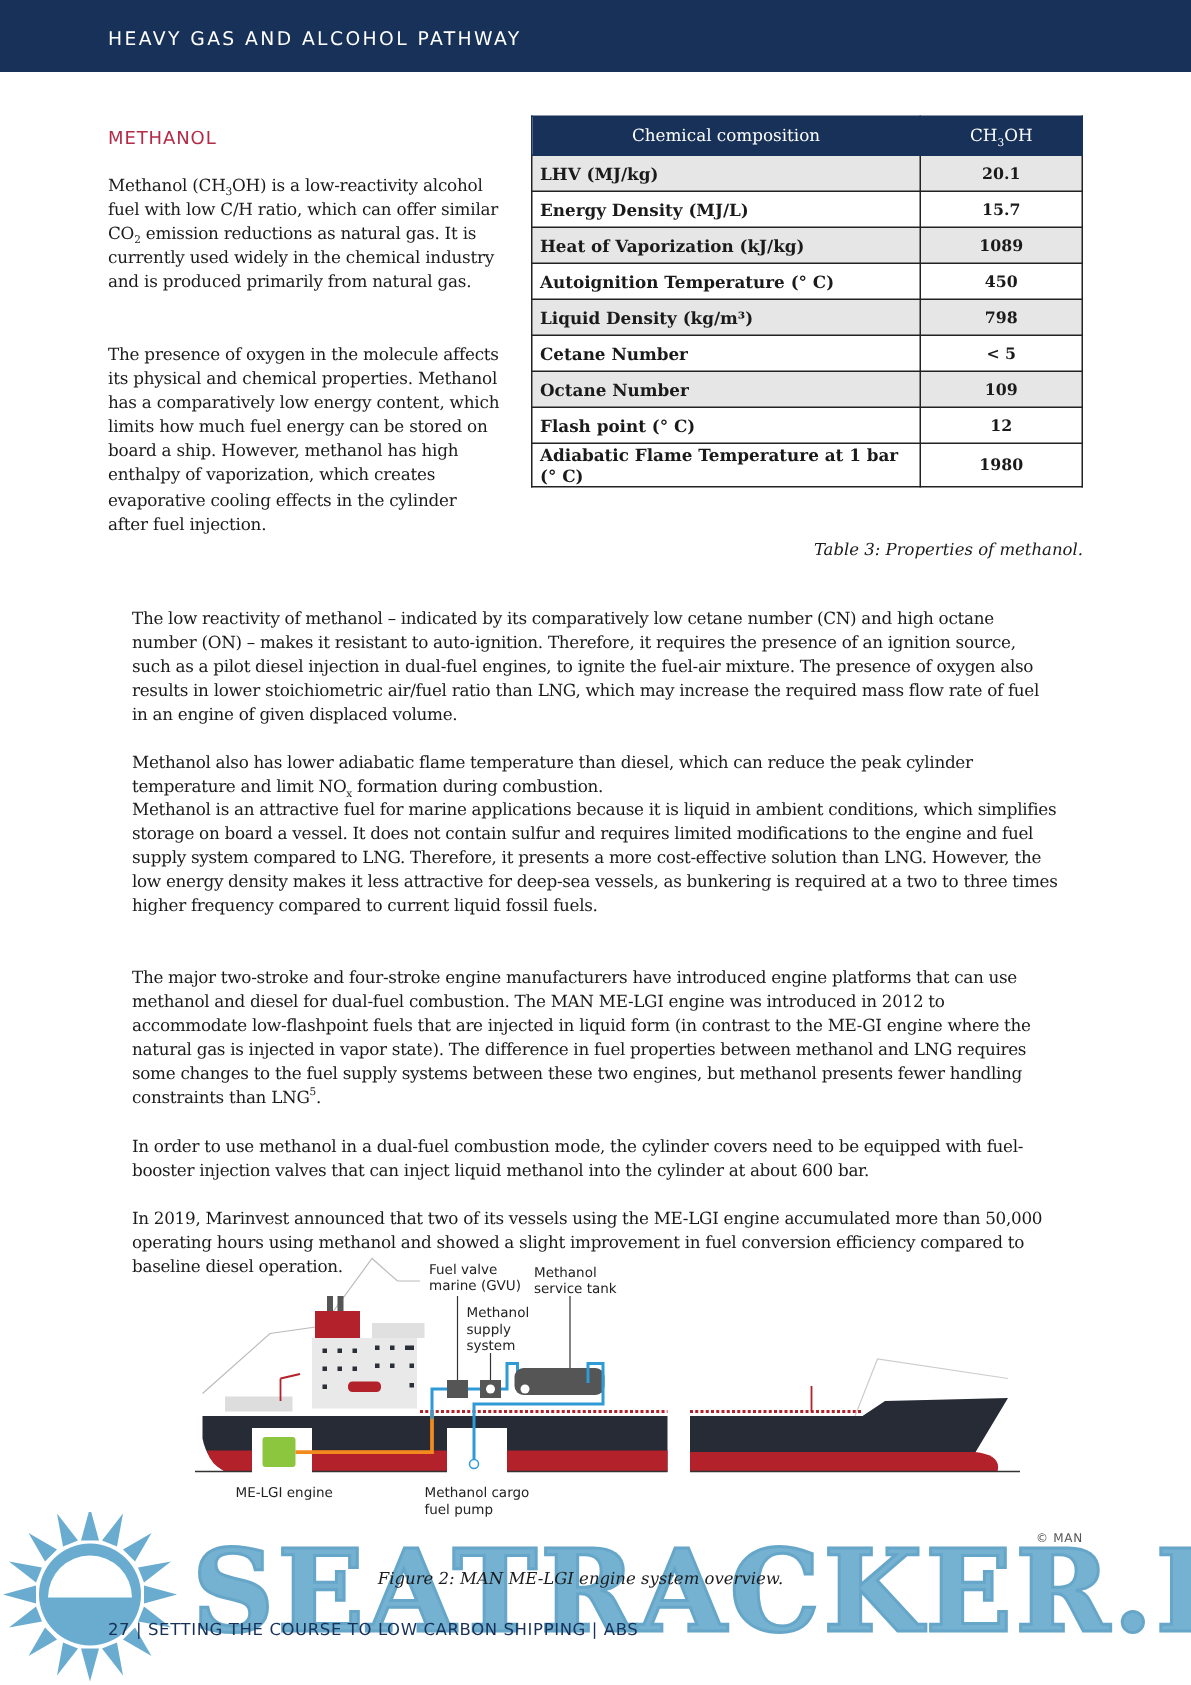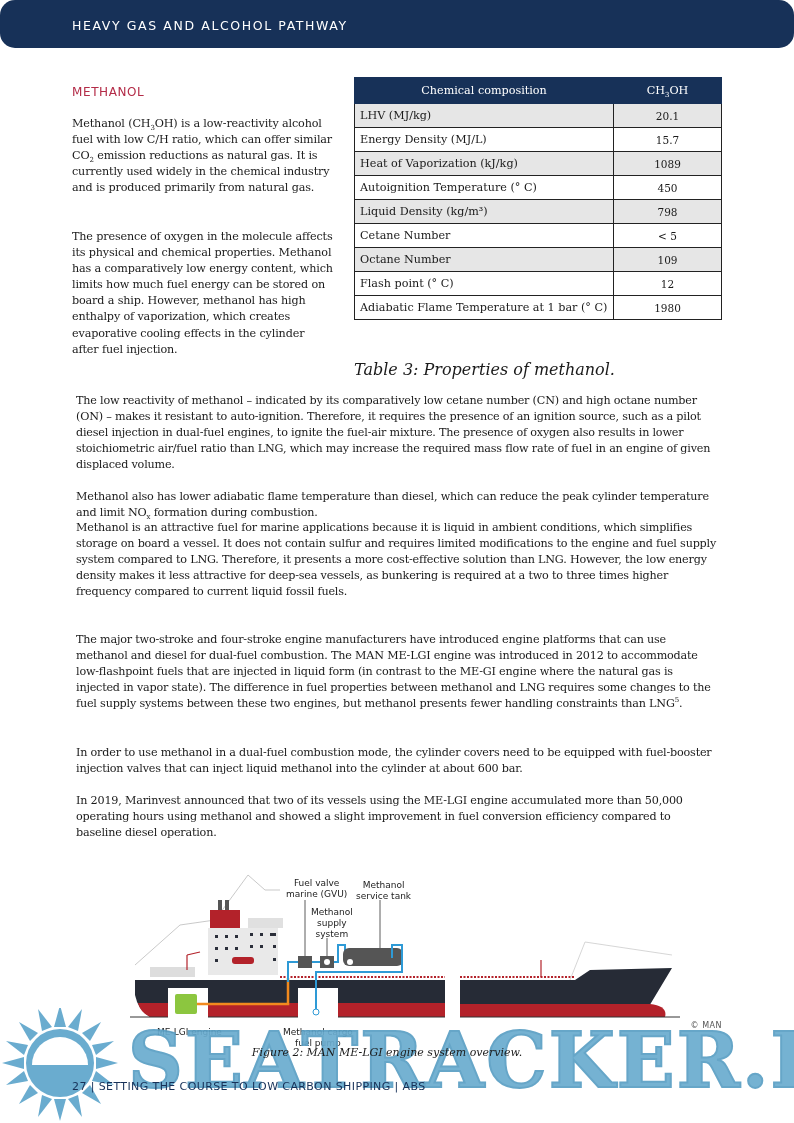--- a/index.html
+++ b/index.html
@@ -1,39 +1,39 @@
 <!DOCTYPE html>
 <html><head>
 <meta charset="utf-8">
 <style>
   html, body { margin: 0; padding: 0; background: #ffffff; }
   body { width: 794px; height: 1123px; position: relative; overflow: hidden;
          font-family: "DejaVu Serif", "Liberation Serif", serif; color: #1a1a1a; }
-  .header-bar { position: absolute; left: 0; top: 0; width: 794px; height: 48px; background: #173158; border-radius: 15px; }
+  .header-bar { position: absolute; left: 0; top: 0; width: 794px; height: 48px; background: #173158; }
   .header-title { position: absolute; left: 72px; top: 18px; color: #ffffff;
                   font-family: "DejaVu Sans", "Liberation Sans", sans-serif; font-size: 12.5px; letter-spacing: 1.6px; }
   .section-title { position: absolute; left: 72px; top: 85px; color: #b32b47;
                    font-family: "DejaVu Sans", "Liberation Sans", sans-serif; font-size: 12px; letter-spacing: 0.6px; }
   .intro { position: absolute; left: 72px; width: 262px; font-size: 11.2px; line-height: 16.1px; letter-spacing: -0.15px; }
   .intro p { margin: 0; }
   .full { position: absolute; left: 72px; width: 650px; font-size: 11.2px; line-height: 16.1px; letter-spacing: -0.2px; }
-  .full p { margin: 4px; }
+  .full p { margin: 16px; }
   sub, sup { font-size: 7px; line-height: 0; }
 
   table.props { position: absolute; left: 354px; top: 77px; width: 368px; border-collapse: collapse;
                 font-size: 11.2px; padding-left: 16px; }
   table.props th { background: #173158; color: #ffffff; font-weight: normal; height: 23px; border: 1px solid #173158; }
-  table.props td { height: 23px; border: 1px solid #222; padding: 0 5px; }
+  table.props td { height: 23px; border: 1px solid #222; padding: 0 5px; font-weight: bold; }
   table.props th.c1 { width: 256px; }
   table.props td.v { text-align: center; font-size: 10.5px; }
   table.props tr.shade td { background: #e6e6e6; }
-  .table-caption { position: absolute; left: 354px; width: 368px; top: 360px; text-align: left;
-                   font-style: italic; font-size: 16px; }
-
-  .figure { position: absolute; left: 130px; top: 870px; width: 600px; height: 180px; text-align: center; }
+  .table-caption { position: absolute; left: 354px; width: 368px; top: 360px; text-align: right;
+                   font-style: italic; font-size: 11px; }
+
+  .figure { position: absolute; left: 130px; top: 834px; width: 600px; height: 180px; }
   .fig-label { position: absolute; font-family: "DejaVu Sans", "Liberation Sans", sans-serif; font-size: 9px;
                color: #222; line-height: 11px; }
   .credit { position: absolute; right: 72px; top: 1021px; font-family: "DejaVu Sans", "Liberation Sans", sans-serif;
             font-size: 8px; color: #555; letter-spacing: 0.5px; }
   .fig-caption { position: absolute; left: 0; width: 774px; top: 1046px; text-align: center; font-style: italic; font-size: 11px; z-index: 3; }
   .footer { position: absolute; left: 72px; top: 1080px; font-family: "DejaVu Sans", "Liberation Sans", sans-serif;
             font-size: 11px; color: #173158; letter-spacing: 0.4px; z-index: 3; }
 
   .watermark { position: absolute; left: 0; top: 1008px; width: 794px; height: 115px; z-index: 2; pointer-events: none; }
   .wm-text { position: absolute; left: 128px; top: 1016px; font-family: "DejaVu Serif", "Liberation Serif", serif;

